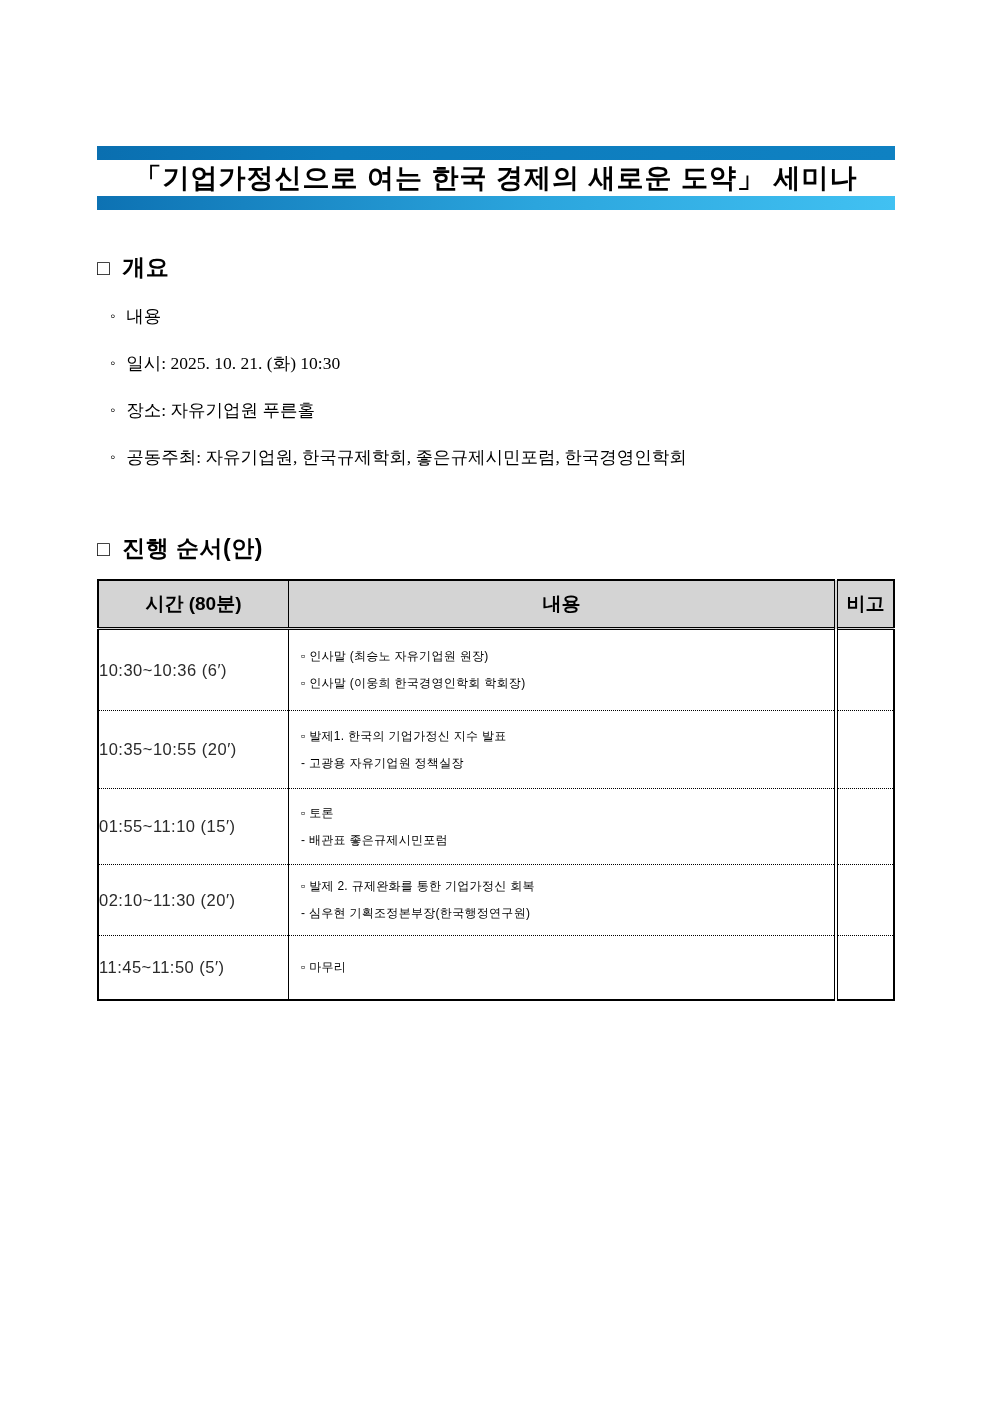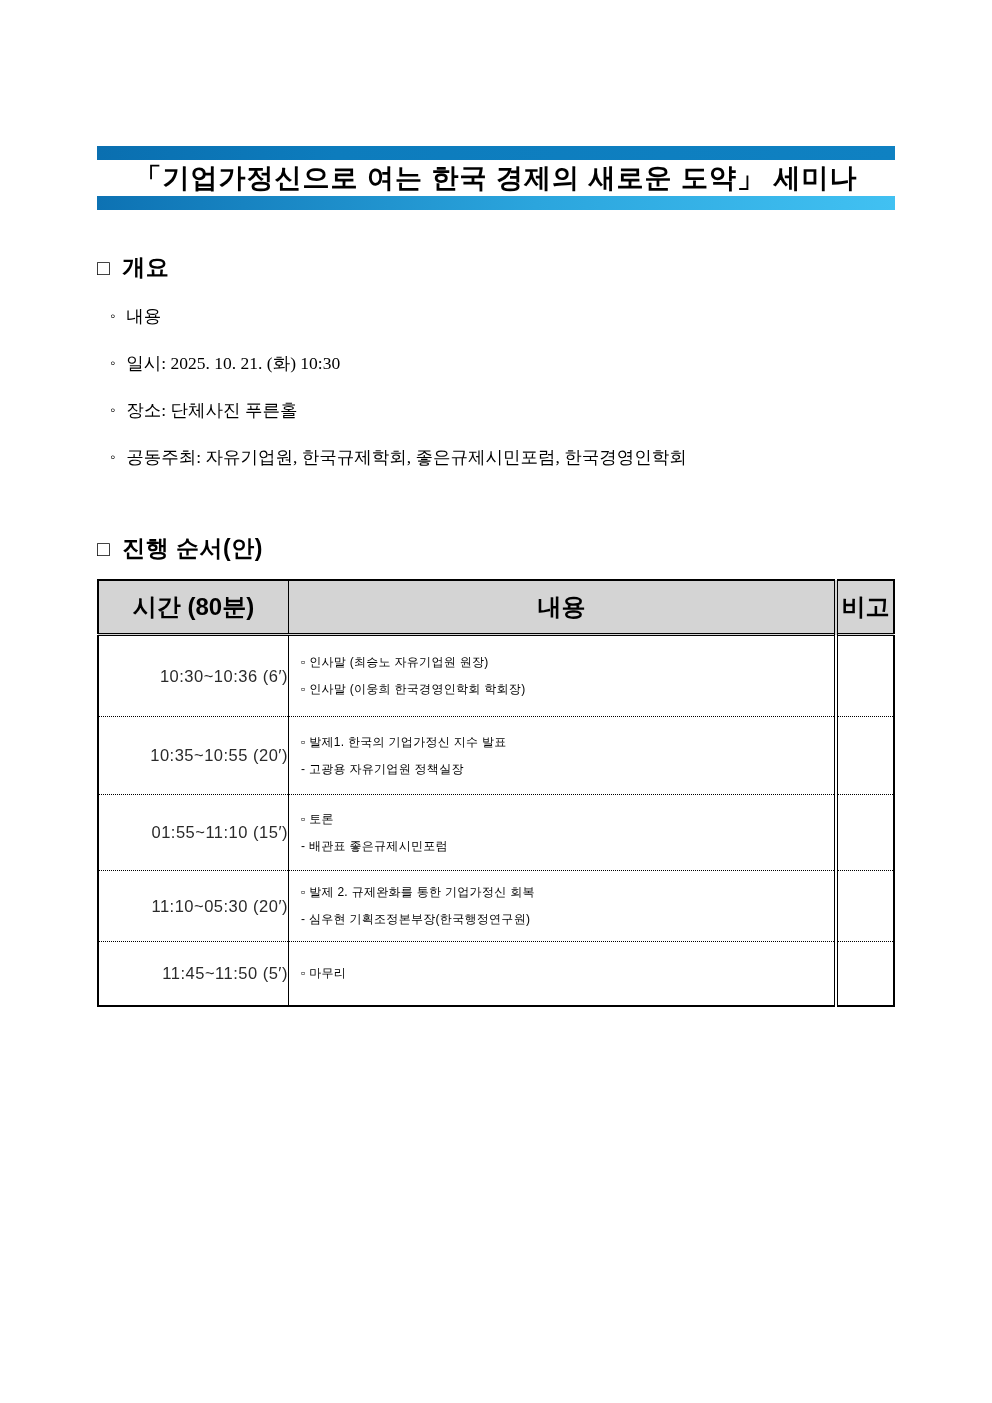--- a/index.html
+++ b/index.html
@@ -47,29 +47,29 @@
 
   
   table.agenda {
     margin-top:15px;
     width:798px; table-layout:fixed;
     border-collapse:collapse; border:2px solid #000;
     font-family:"Liberation Sans", sans-serif;
   }
   col.c-time { width:190px; } col.c-content { width:546px; } col.c-note { width:58px; }
   th {
-    background:#d4d4d4; font-weight:bold; font-size:24px;
+    background:#d4d4d4; font-weight:bold; font-size:19px;
     padding:10px 0; text-align:center;
     border-bottom:3px double #000;
   }
   th.b-solid, td.b-solid { border-right:1px solid #000; }
   th.b-double, td.b-double { border-right:4px double #000; }
   tbody tr + tr td { border-top:1px dotted #000; }
   td.cell-time {
-    text-align:right; vertical-align:middle;
+    text-align:left; vertical-align:middle;
     font-size:16.5px; color:#2a2a2a; letter-spacing:0.5px;
     white-space:nowrap;
   }
   td.cell-content { vertical-align:middle; padding:8px 12px; font-size:12px; }
   td.cell-note { vertical-align:middle; }
   .cline { line-height:27px; letter-spacing:0.3px; }
   tr.r1 td { height:82px; } tr.r2 td { height:70px; }
   tr.r3 td { height:78px; } tr.r4 td { height:76px; }
   tr.r5 td { height:66px; } tr.r6 td { height:60px; }
   tr.r7 td { height:64px; }
@@ -98,21 +98,21 @@
         <span>내용</span>
       </div>
 
 
       <div class="ov-item">
         <span class="bullet">◦</span>
         <span>일시: 2025. 10. 21. (화) 10:30</span>
       </div>
       <div class="ov-item">
         <span class="bullet">◦</span>
-        <span>장소: 단체사진 푸른홀</span>
+        <span>장소: 자유기업원 푸른홀</span>
       </div>
       <div class="ov-item">
         <span class="bullet">◦</span>
         <span>공동주최: 자유기업원, 한국규제학회, 좋은규제시민포럼, 한국경영인학회</span>
       </div>
     </div>
 
     <div class="sec-heading h-agenda">
       <span class="marker">□</span>
       <span>진행 순서(안)</span>
@@ -150,21 +150,21 @@
         </tr>
         <tr class="r4">
           <td class="cell-time b-solid">01:55~11:10 (15′)</td>
           <td class="cell-content b-double">
             <div class="cline">▫ 토론</div>
             <div class="cline">- 배관표 좋은규제시민포럼</div>
           </td>
           <td class="cell-note"></td>
         </tr>
         <tr class="r5">
-          <td class="cell-time b-solid">11:10~05:30 (20′)</td>
+          <td class="cell-time b-solid">02:10~11:30 (20′)</td>
           <td class="cell-content b-double">
             <div class="cline">▫ 발제 2. 규제완화를 통한 기업가정신 회복</div>
             <div class="cline">- 심우현 기획조정본부장(한국행정연구원)</div>
           </td>
           <td class="cell-note"></td>
         </tr>
         <tr class="r7">
           <td class="cell-time b-solid">11:45~11:50 (5′)</td>
           <td class="cell-content b-double">
             <div class="cline">▫ 마무리</div>

